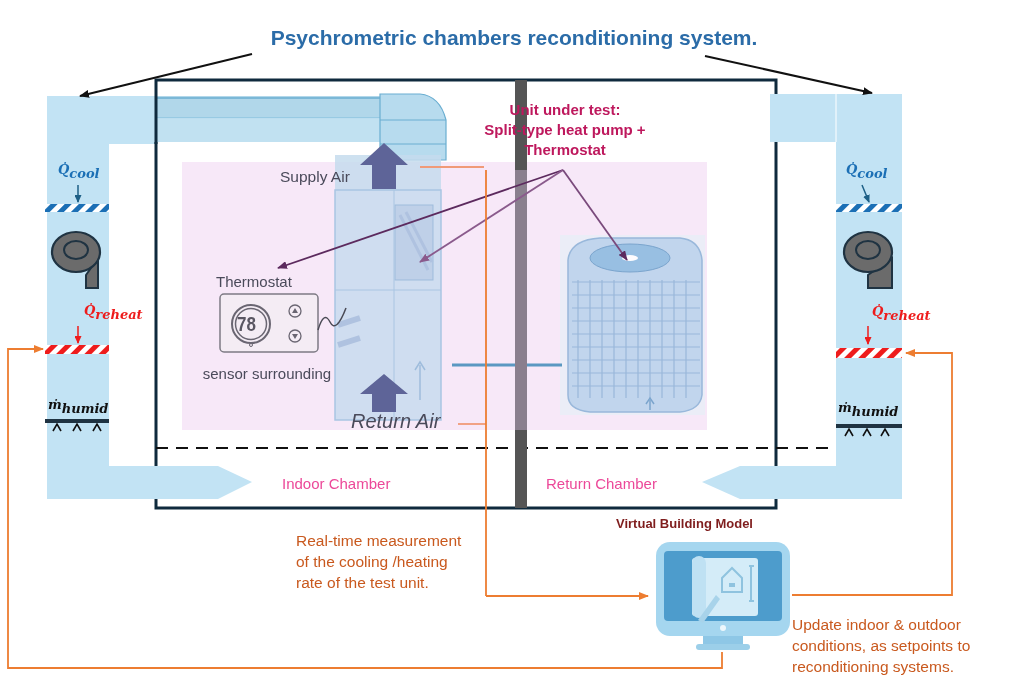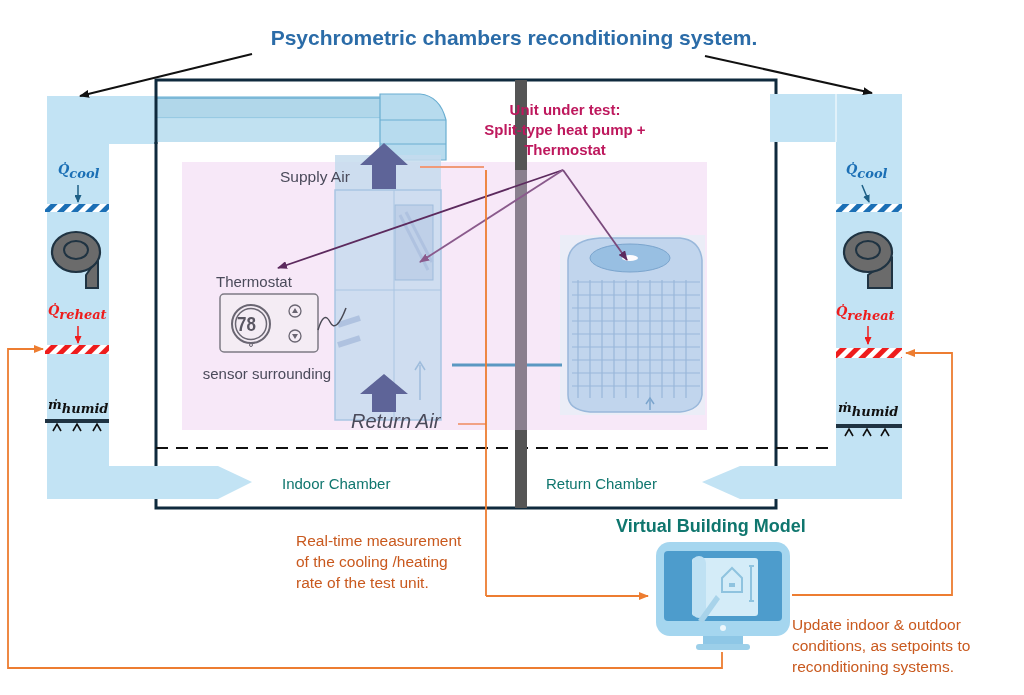--- a/index.html
+++ b/index.html
@@ -1,27 +1,27 @@
 <!DOCTYPE html>
 <html><head>
 <meta charset="utf-8">
 <style>
   html, body { margin:0; padding:0; background:#ffffff; }
   body { width:1024px; height:695px; position:relative; overflow:hidden; font-family:"Liberation Sans", sans-serif; }
   .abs { position:absolute; }
   svg.canvas { position:absolute; left:0; top:0; }
   .title { left:0; width:1024px; top:26px; text-align:center; font-weight:bold; font-size:21px; color:#2b6ca8; padding-left:2px; }
-  .label-dark { color:#0f766e; font-size:15px; }
+  .label-dark { color:#ec4899; font-size:15px; }
   .sym { font-family:"DejaVu Serif", serif; font-weight:bold; font-style:italic; font-size:13px; }
   .sym sub { font-size:13px; }
   .blue { color:#1b6fb5; }
-  .red { color:#ee1c1c; }
+  .red { color:#ee1c1c;margin-left:36px; }
   .blk { color:#111; }
   .orange-text { color:#c9591e; font-size:15.5px; line-height:21px; }
-  .vbm { font-weight:bold; color:#0f766e; font-size:18px; }
+  .vbm { font-weight:bold; color:#7f1d1d; font-size:13px; }
   .uut { font-weight:bold; font-size:15px; color:#be185d; text-align:center; line-height:20px; }
   .grey-text { color:#4a4a5a; }
 </style>
 </head>
 <body>
 
 <svg class="canvas" width="1024" height="695" viewBox="0 0 1024 695">
   <defs>
     <marker id="arrBlack" markerWidth="10" markerHeight="8" refX="9" refY="4" orient="auto" markerUnits="userSpaceOnUse">
       <path d="M0,0 L10,4 L0,8 Z" fill="#111"></path>

